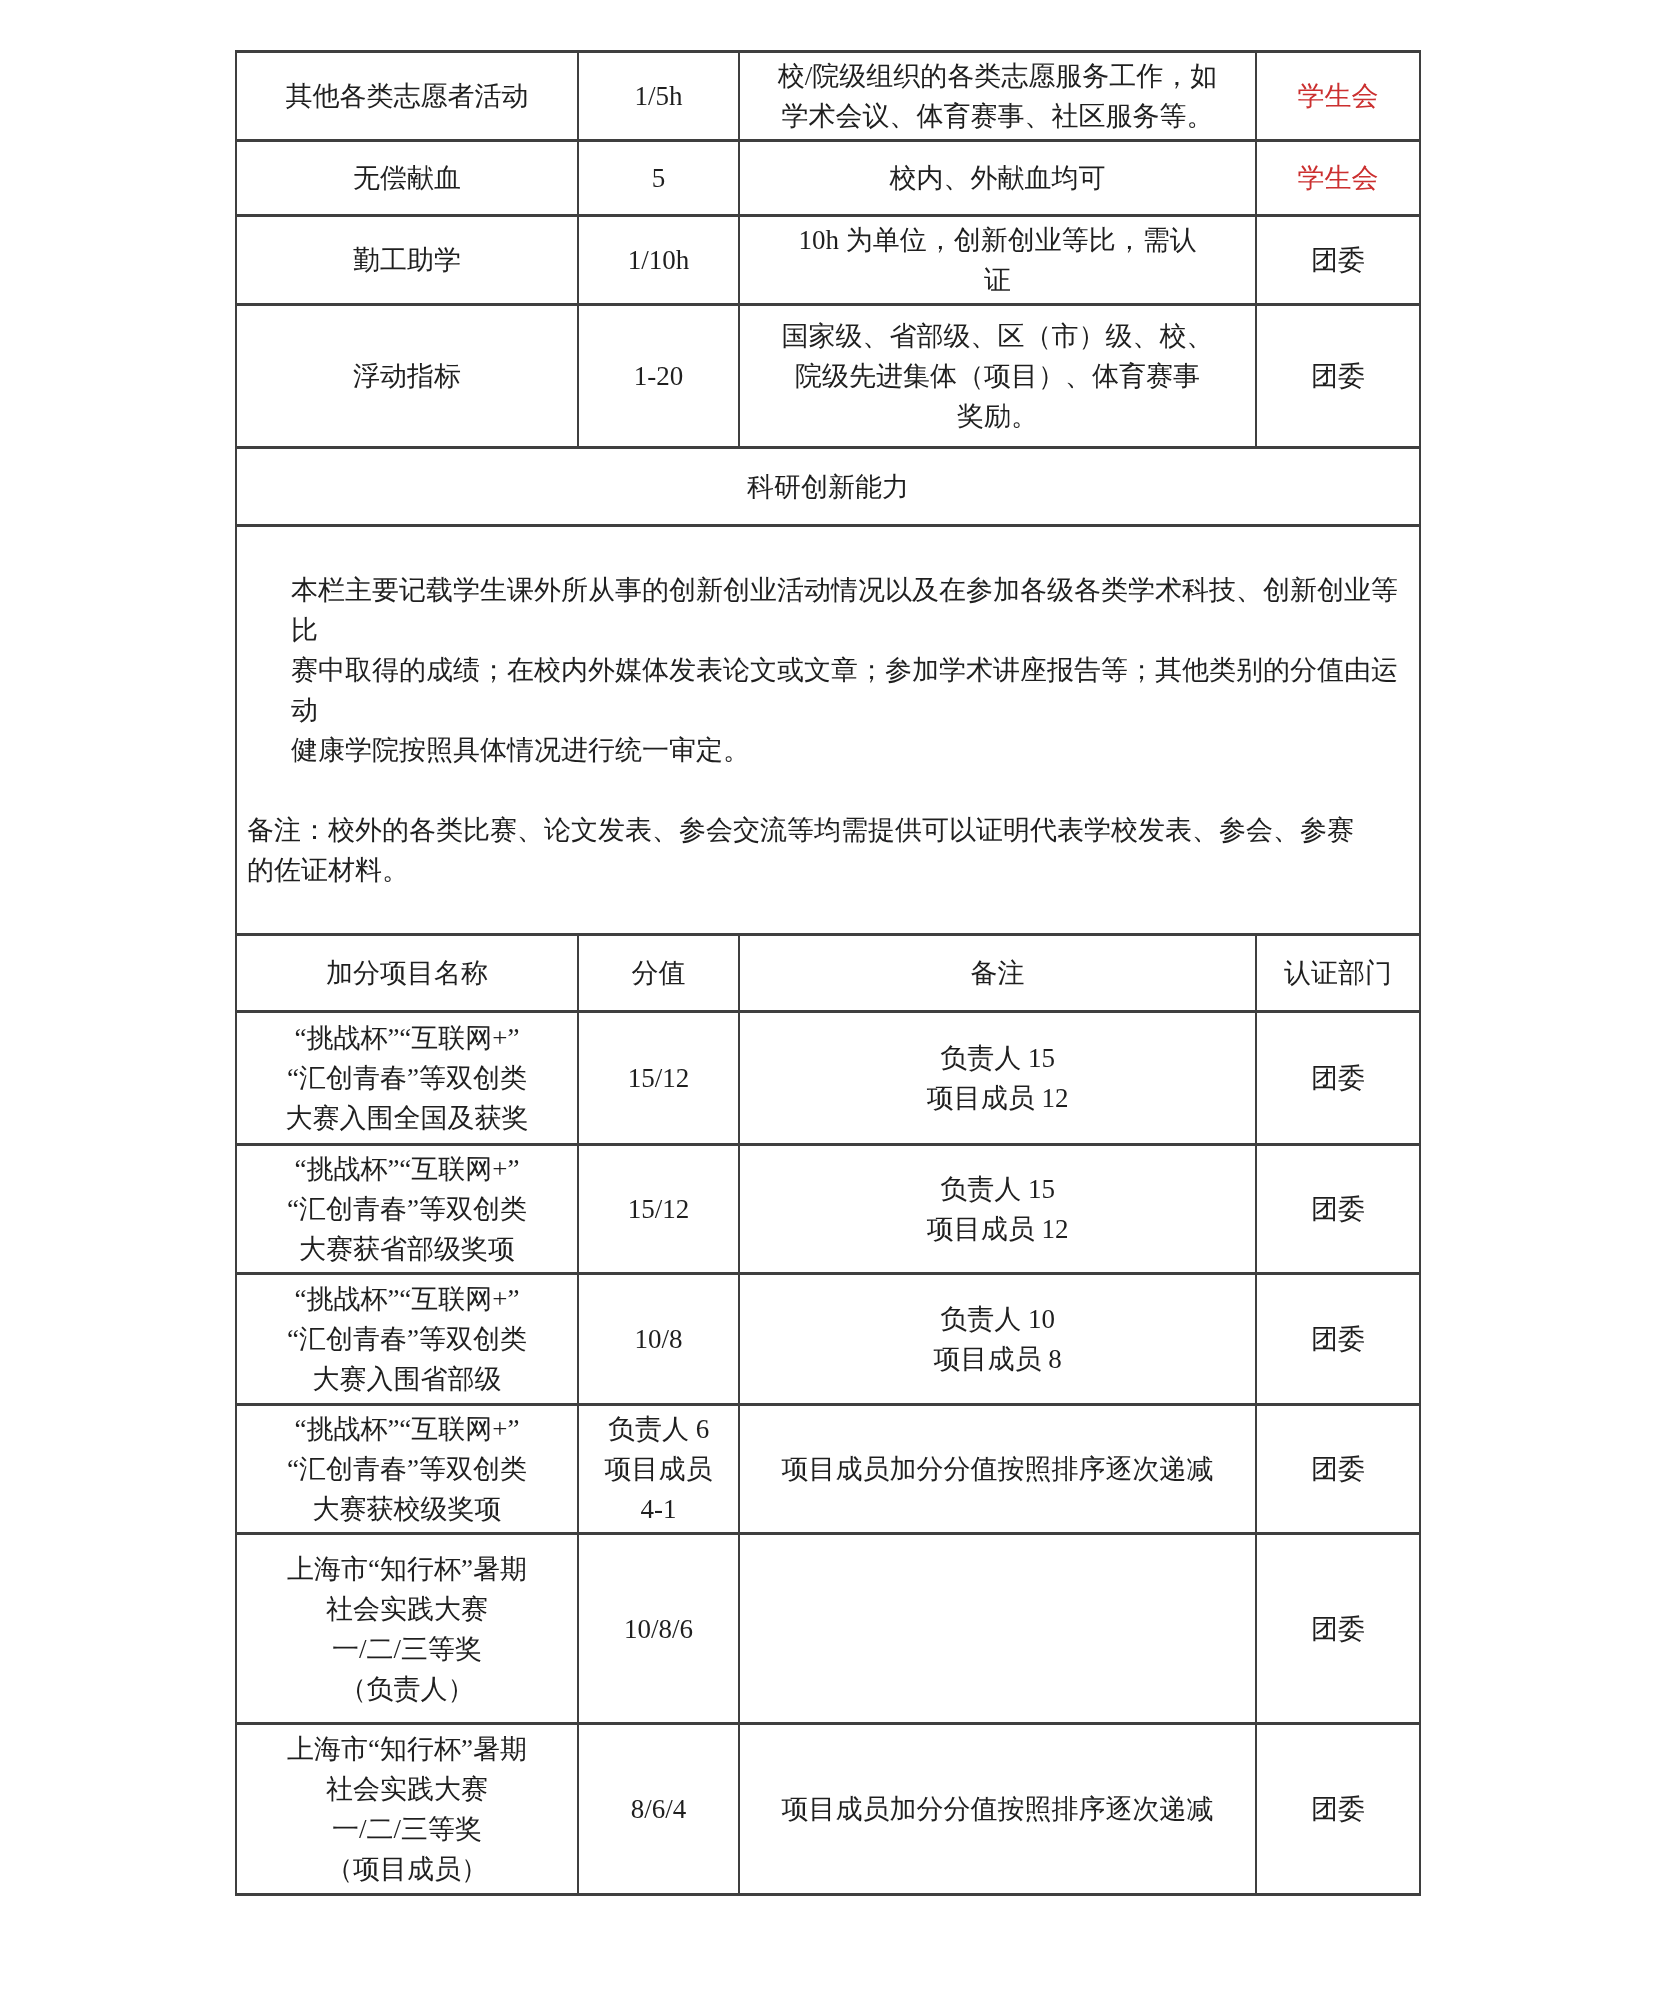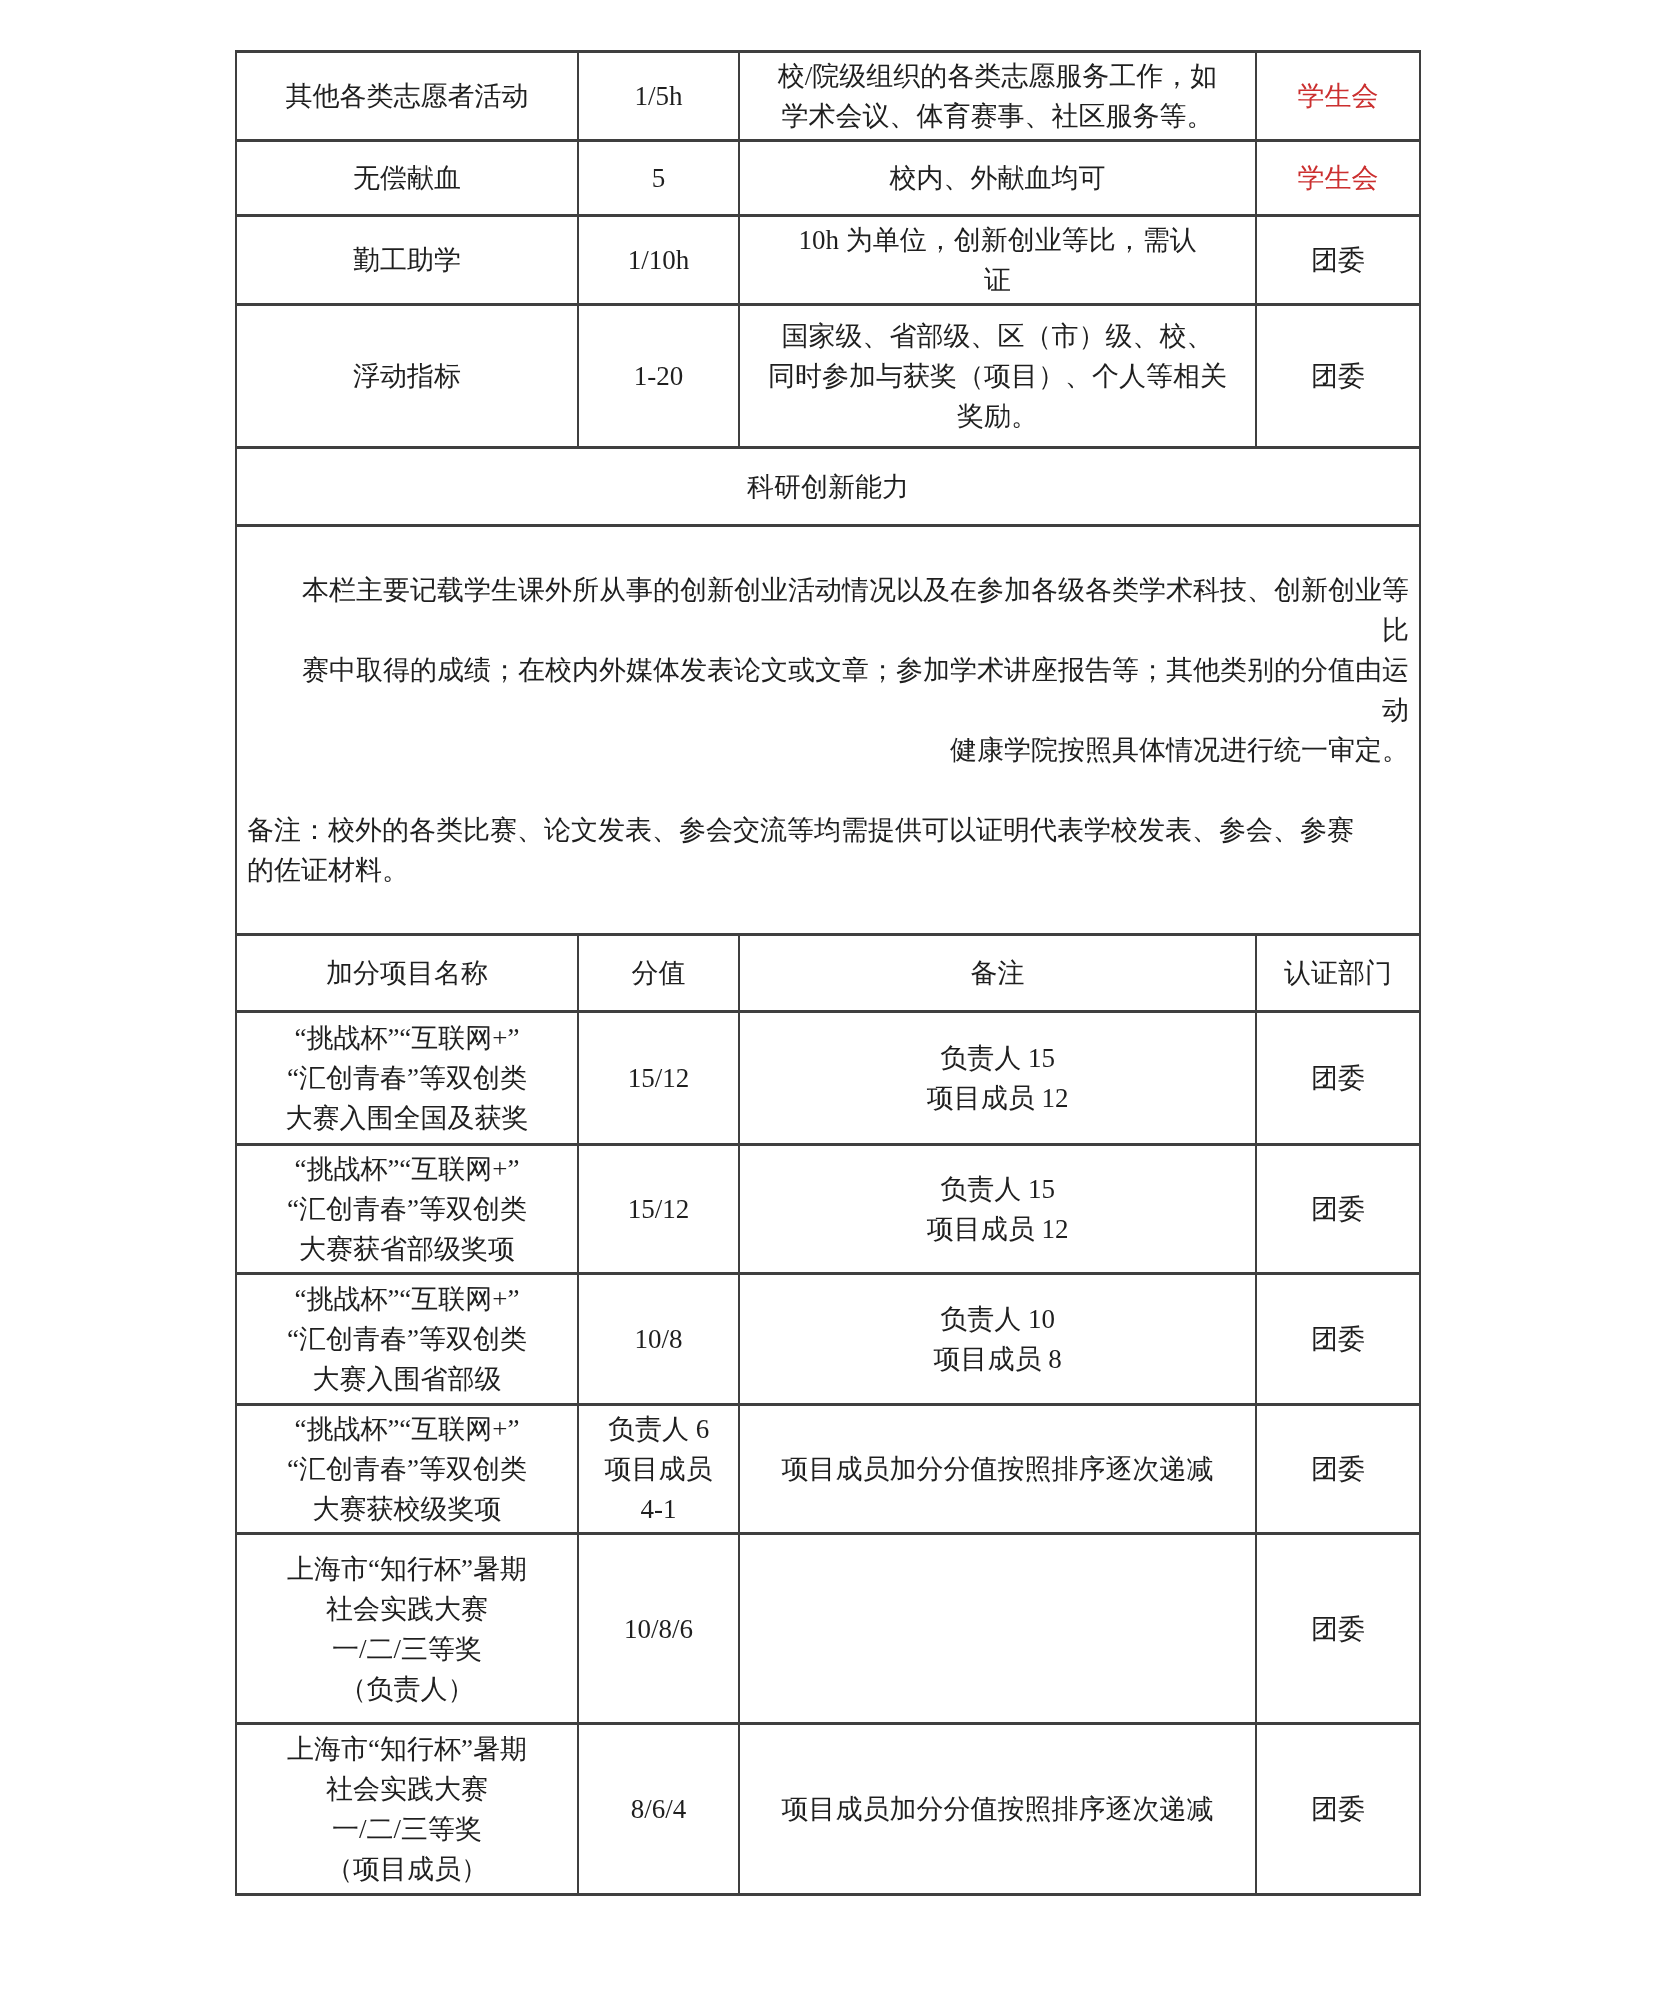--- a/index.html
+++ b/index.html
@@ -17,21 +17,21 @@
     border-top-width:3px;border-bottom-width:3px;
     padding:3px 10px;
     font-size:27px;line-height:40px;font-weight:normal;
     text-align:center;vertical-align:middle;
     white-space:pre-line;
     overflow:hidden;
   }
   .ta-l{text-align:left;}
   .section-cell{font-weight:bold;}
   .para-cell{padding:10px 14px;}
-  .para-cell .desc{text-align:right;margin-left:44px;}
+  .para-cell .desc{text-align:left;margin-left:44px;}
   .para-cell .note{text-align:left;font-weight:normal;}
 </style>
 </head>
 <body>
 
 <table class="doc-table">
   <colgroup>
     <col style="width:342px">
       <col style="width:161px">
       <col style="width:517px">
@@ -56,21 +56,21 @@
     <td>勤工助学</td>
     <td>1/10h</td>
     <td>10h 为单位，创新创业等比，需认
 证</td>
     <td>团委</td>
   </tr>
   <tr style="height:143px">
     <td>浮动指标</td>
     <td>1-20</td>
     <td>国家级、省部级、区（市）级、校、
-同时参加与获奖（项目）、个人等相关
+院级先进集体（项目）、体育赛事
 奖励。</td>
     <td>团委</td>
   </tr>
 
   <tr style="height:78px">
     <td class="section-cell" colspan="4">科研创新能力</td>
   </tr>
 
   <tr style="height:220px">
     <td class="para-cell" colspan="4">

